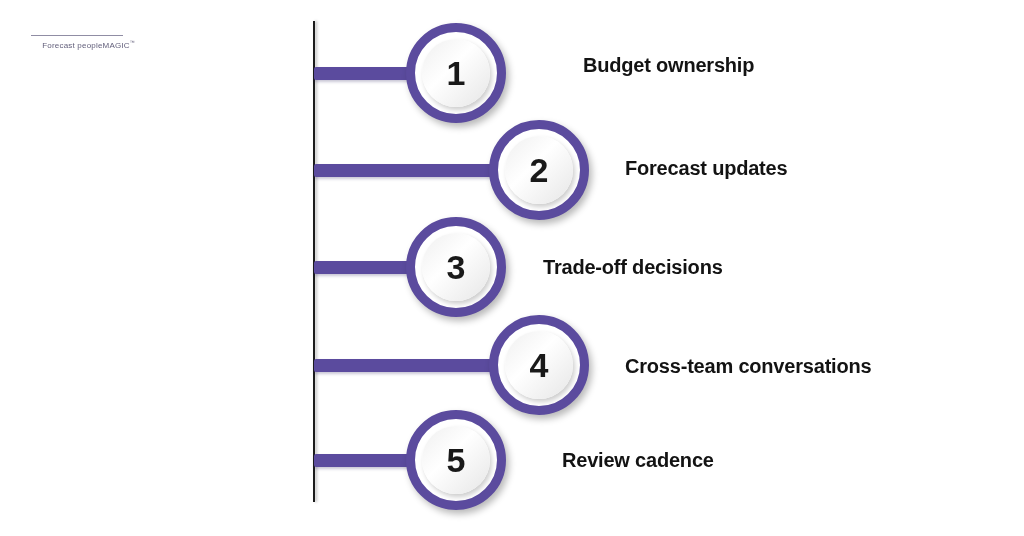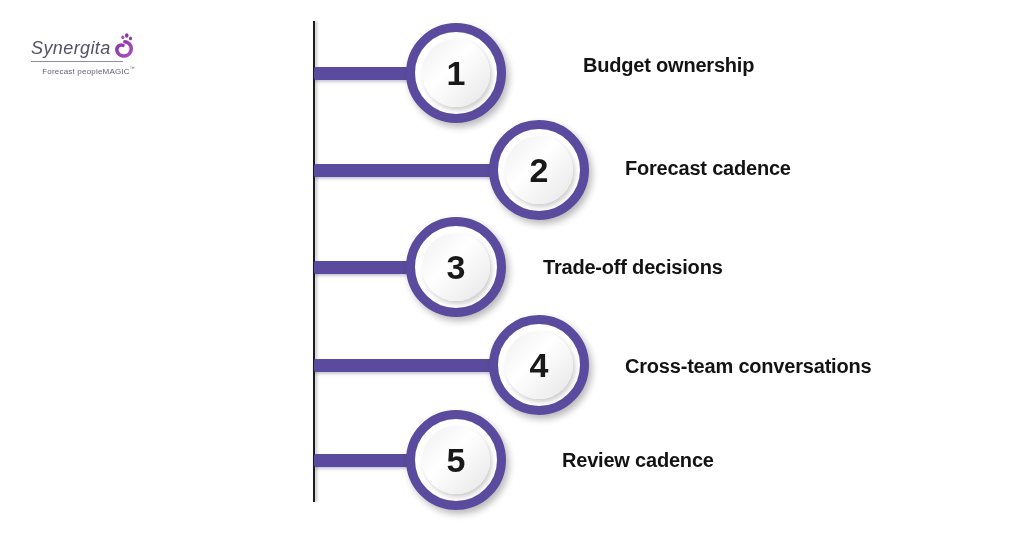--- a/index.html
+++ b/index.html
@@ -89,35 +89,20 @@
     white-space: nowrap;
     z-index: 3;
   }
 </style>
 </head>
 <body>
 
 <div class="stage">
 
   <div class="logo">
-    <div class="logo-row">
-      <span class="logo-name">Synergita</span>
-      <svg class="logo-icon" width="24" height="27" viewBox="0 0 30 34">
-        <defs>
-          <linearGradient id="lg" x1="0" y1="0" x2="1" y2="1">
-            <stop offset="0" stop-color="#8A35A6"></stop>
-            <stop offset="1" stop-color="#A94FC0"></stop>
-          </linearGradient>
-        </defs>
-        <path d="M 16 11 C 23 12, 26.5 19, 22.5 25 C 18.5 31, 8.5 30, 6.3 23 C 4.8 18, 9 13.8, 13.8 15.6" fill="none" stroke="url(#lg)" stroke-width="4.4" stroke-linecap="round"></path>
-        <ellipse cx="13.5" cy="5.5" rx="1.9" ry="2.4" fill="#A94FC0"></ellipse>
-        <ellipse cx="18.5" cy="3.2" rx="2.2" ry="2.8" fill="#8A35A6"></ellipse>
-        <ellipse cx="23.2" cy="6.8" rx="1.9" ry="2.4" fill="#9334A8"></ellipse>
-      </svg>
-    </div>
     <div class="logo-underline"></div>
     <div class="logo-tagline"><span>Forecast peopleMAGIC</span><sup>™</sup></div>
   </div>
 
   <div class="axis"></div>
 
     <div class="row">
       <div class="connector" style="left: 314px; top: 66.5px; width: 142px;"></div>
       <div class="circle" style="left: 406px; top: 23px;">
         <div class="circle-inner">
@@ -127,21 +112,21 @@
       <div class="step-label" style="left: 543px; top: 65px; margin-left: 40px;">Budget ownership</div>
     </div>
 
     <div class="row">
       <div class="connector" style="left: 314px; top: 163.5px; width: 225px;"></div>
       <div class="circle" style="left: 489px; top: 120px;">
         <div class="circle-inner">
           <span class="step-number">2</span>
         </div>
       </div>
-      <div class="step-label" style="left: 625px; top: 168px;">Forecast cadence</div>
+      <div class="step-label" style="left: 625px; top: 168px;">Forecast updates</div>
     </div>
 
     <div class="row">
       <div class="connector" style="left: 314px; top: 260.5px; width: 142px;"></div>
       <div class="circle" style="left: 406px; top: 217px;">
         <div class="circle-inner">
           <span class="step-number">3</span>
         </div>
       </div>
       <div class="step-label" style="left: 543px; top: 267px; text-align: right;">Trade-off decisions</div>

